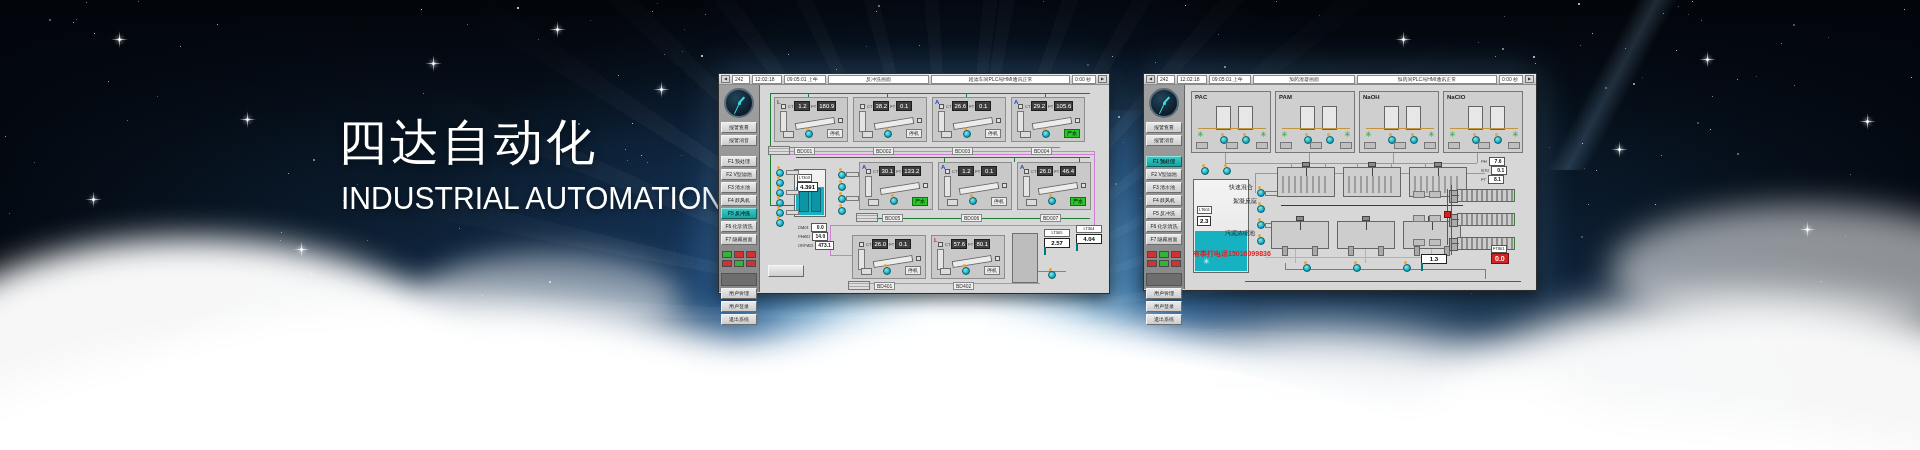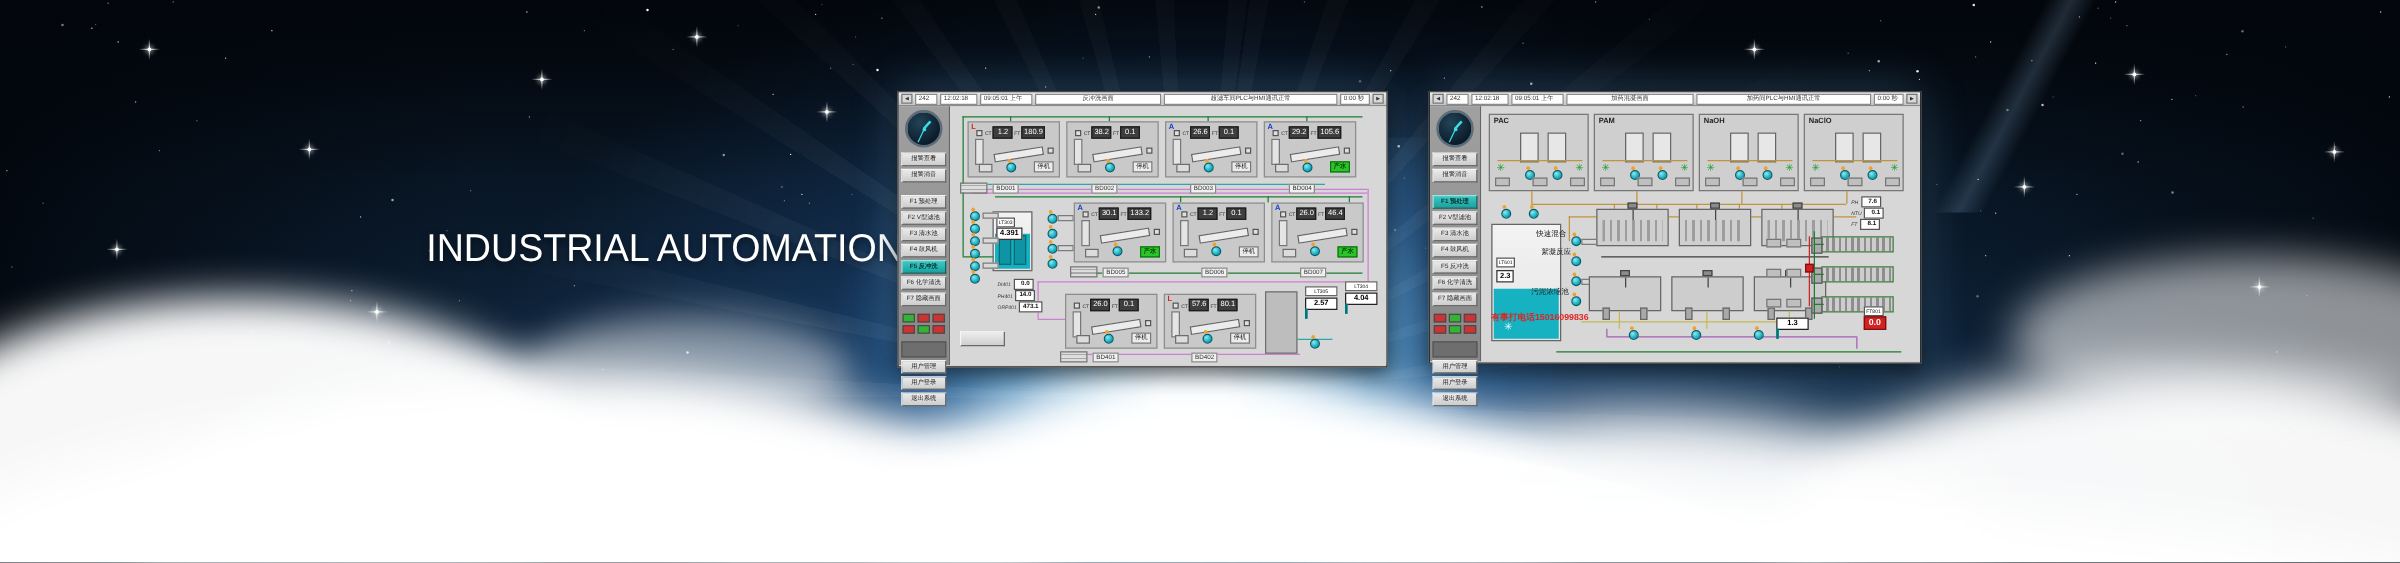--- a/index.html
+++ b/index.html
@@ -307,20 +307,21 @@
   <div class="cloud" style="left:-90px;top:238px;width:560px;height:270px;filter:blur(16px);opacity:.97"></div>
   <div class="cloud" style="left:110px;top:298px;width:720px;height:290px;filter:blur(20px)"></div>
   <div class="cloud" style="left:-70px;top:330px;width:920px;height:270px;filter:blur(22px)"></div>
   <div class="cloud" style="left:420px;top:252px;width:260px;height:90px;filter:blur(14px);opacity:.45"></div>
   <div class="cloud" style="left:690px;top:302px;width:560px;height:230px;filter:blur(20px)"></div>
   <div class="cloud" style="left:1050px;top:328px;width:540px;height:230px;filter:blur(22px);opacity:.94"></div>
   <div class="cloud" style="left:1420px;top:295px;width:650px;height:280px;filter:blur(20px);opacity:.97"></div>
   <div class="cloud" style="left:1610px;top:205px;width:390px;height:130px;filter:blur(16px);opacity:.55"></div>
   <div class="cloud" style="left:-60px;top:385px;width:2060px;height:220px;filter:blur(24px)"></div>
 
+  <div class="title-cn">四达自动化</div>
   <div class="title-en">INDUSTRIAL AUTOMATION</div>
 
   <div class="win" style="left:718px;top:73px;width:392px;height:221px">
     <div class="tbar">
       <div class="tbtn">◀</div>
       <div class="tfield" style="width:18px">242</div>
       <div class="tfield" style="width:30px">12:02:18</div>
       <div class="tfield" style="width:42px">09:05:01 上午</div>
       <div class="tfield" style="flex:1;text-align:center">反冲洗画面</div>
       <div class="tfield" style="flex:1.4;text-align:center">超滤车间PLC与HMI通讯正常</div>

